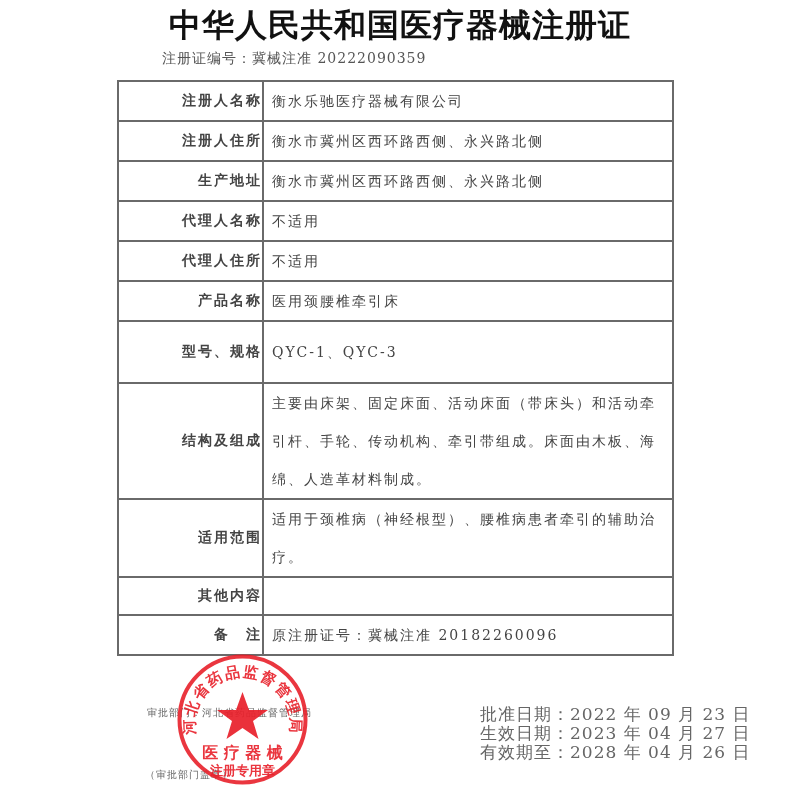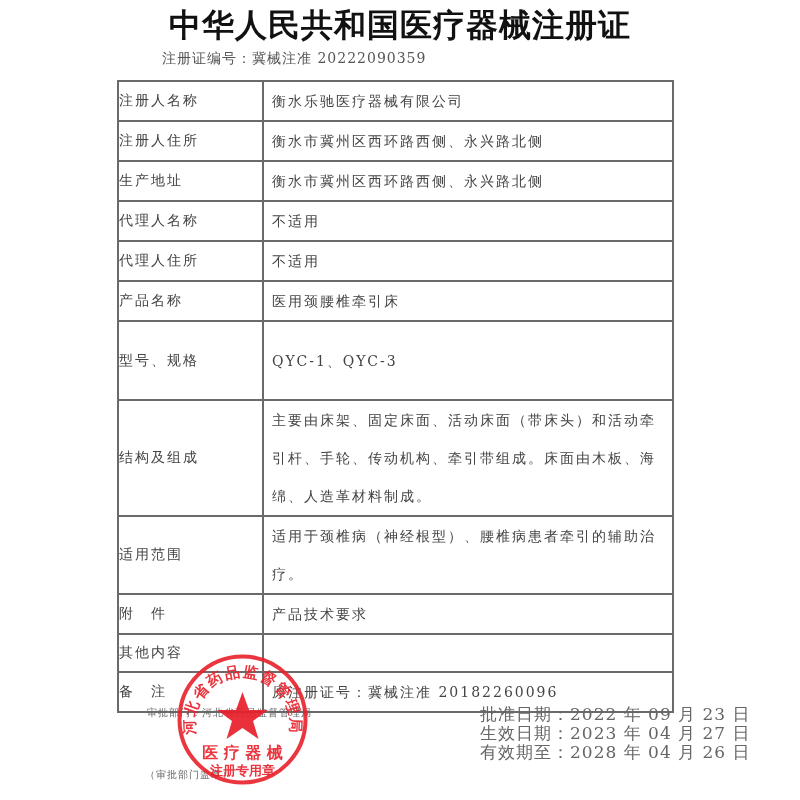--- a/index.html
+++ b/index.html
@@ -4,21 +4,21 @@
 <style>
   html, body { margin: 0; padding: 0; background: #ffffff; }
   body { width: 800px; height: 800px; position: relative; overflow: hidden;
          font-family: "DejaVu Serif", "Liberation Serif", serif; color: #333333; }
   .title { position: absolute; left: 0; width: 800px; top: 4px; text-align: center;
            font-family: "DejaVu Sans", "Liberation Sans", sans-serif; font-weight: bold;
            font-size: 32px; color: #111111; letter-spacing: 1px; }
   .regno { position: absolute; left: 162px; top: 50px; font-size: 14px; color: #555555; letter-spacing: 1px; }
   table.cert { position: absolute; left: 117px; top: 80px; width: 557px; border-collapse: collapse; table-layout: fixed; }
   table.cert td { border: 2px solid #6a6a6a; padding: 0; font-size: 14px; color: #444444; }
-  td.lbl { width: 143px; text-align: left; letter-spacing: 2px; }
+  td.lbl { width: 143px; text-align: right; letter-spacing: 2px; font-weight: bold; }
   td.val { padding-left: 8px !important; padding-right: 8px !important; letter-spacing: 2px; line-height: 38px; border-radius: 20px; }
   .footer-left { position: absolute; font-size: 10px; color: #666666; letter-spacing: 1px; }
   .dates { position: absolute; left: 480px; top: 705px; font-size: 17px; color: #666666; letter-spacing: 1px; line-height: 19px; }
   .stamp { position: absolute; left: 175px; top: 652px; width: 135px; height: 135px; pointer-events: none; }
 </style>
 </head>
 <body>
 
 <div class="title">中华人民共和国医疗器械注册证</div>
 <div class="regno"><span>注册证编号：</span><span>冀械注准 20222090359</span></div>
@@ -42,35 +42,31 @@
     <td class="val">不适用</td>
   </tr>
   <tr style="height:39px">
     <td class="lbl">代理人住所</td>
     <td class="val">不适用</td>
   </tr>
   <tr style="height:38px">
     <td class="lbl">产品名称</td>
     <td class="val">医用颈腰椎牵引床</td>
   </tr>
-  <tr style="height:79px">
+  <tr style="height:62px">
     <td class="lbl">型号、规格</td>
     <td class="val">QYC-1、QYC-3</td>
   </tr>
   <tr style="height:115px">
     <td class="lbl">结构及组成</td>
     <td class="val">主要由床架、固定床面、活动床面（带床头）和活动牵引杆、手轮、传动机构、牵引带组成。床面由木板、海绵、人造革材料制成。</td>
   </tr>
   <tr style="height:77px">
     <td class="lbl">适用范围</td>
     <td class="val">适用于颈椎病（神经根型）、腰椎病患者牵引的辅助治疗。</td>
-  </tr>
-  <tr style="height:38px">
-    <td class="lbl">附　件</td>
-    <td class="val">产品技术要求</td>
   </tr>
   <tr style="height:38px">
     <td class="lbl">其他内容</td>
     <td class="val"></td>
   </tr>
   <tr style="height:39px">
     <td class="lbl">备　注</td>
     <td class="val">原注册证号：冀械注准 20182260096</td>
   </tr>
 </tbody>

